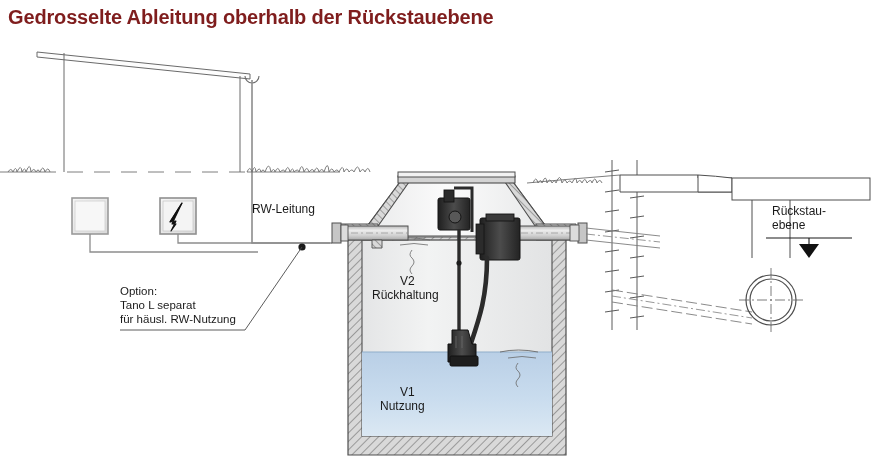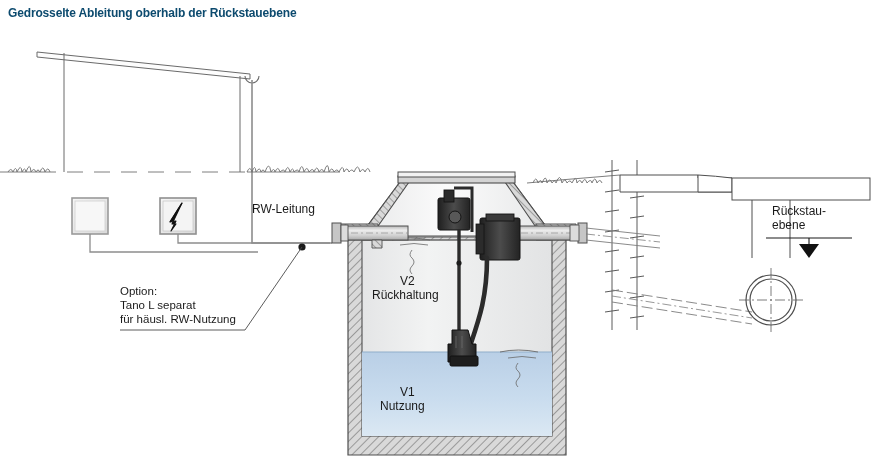--- a/index.html
+++ b/index.html
@@ -17,23 +17,23 @@
   #diagram-root {
     position: relative;
     width: 872px;
     height: 472px;
     background: #ffffff;
   }
   #figure-title {
     position: absolute;
     left: 8px;
     top: 6px;
-    font-size: 12px;
+    font-size: 20px;
     font-weight: bold;
-    color: #0c4a6e;
+    color: #7f1d1d;
     letter-spacing: -0.15px;
     white-space: nowrap;
   }
   svg.scene {
     position: absolute;
     left: 0;
     top: 0;
     width: 872px;
     height: 472px;
   }

